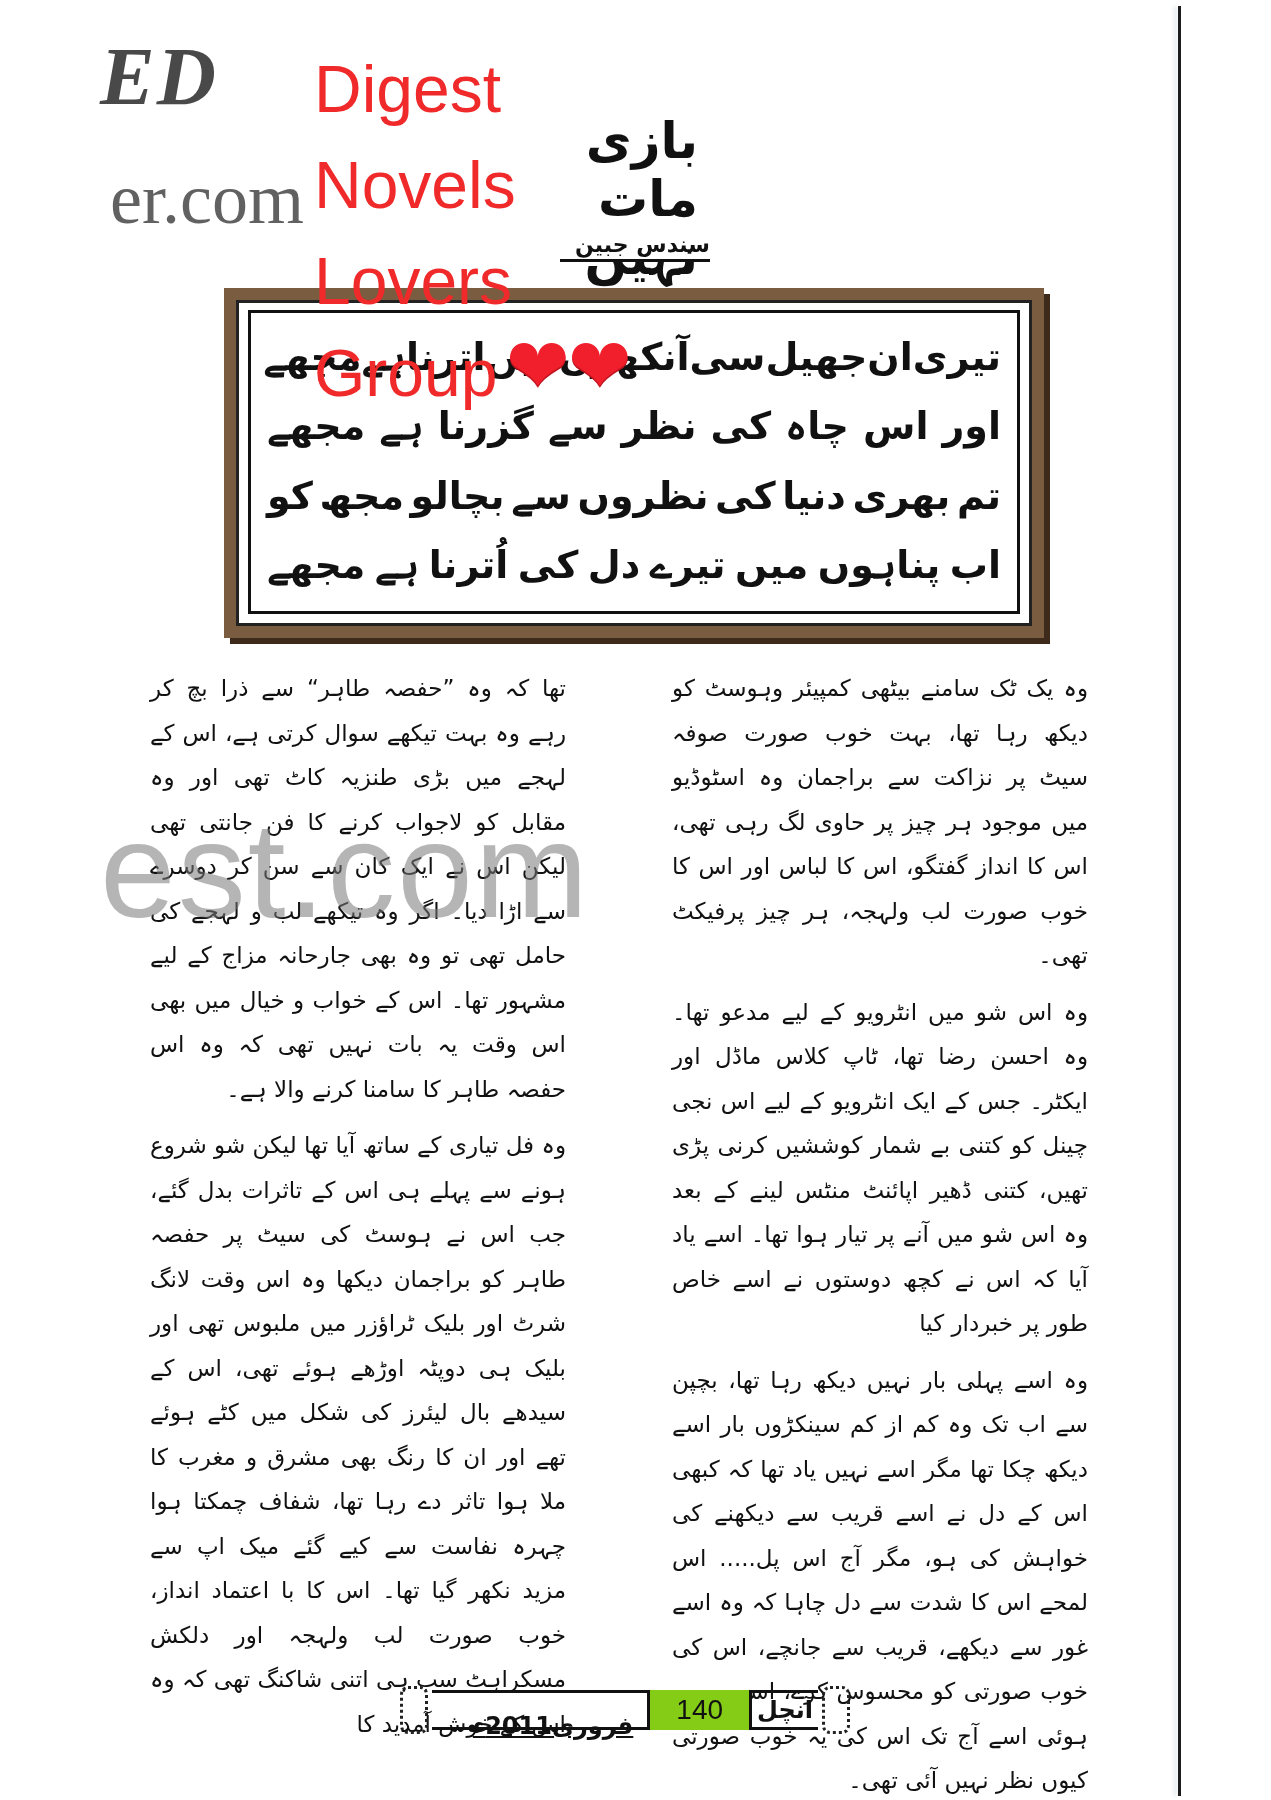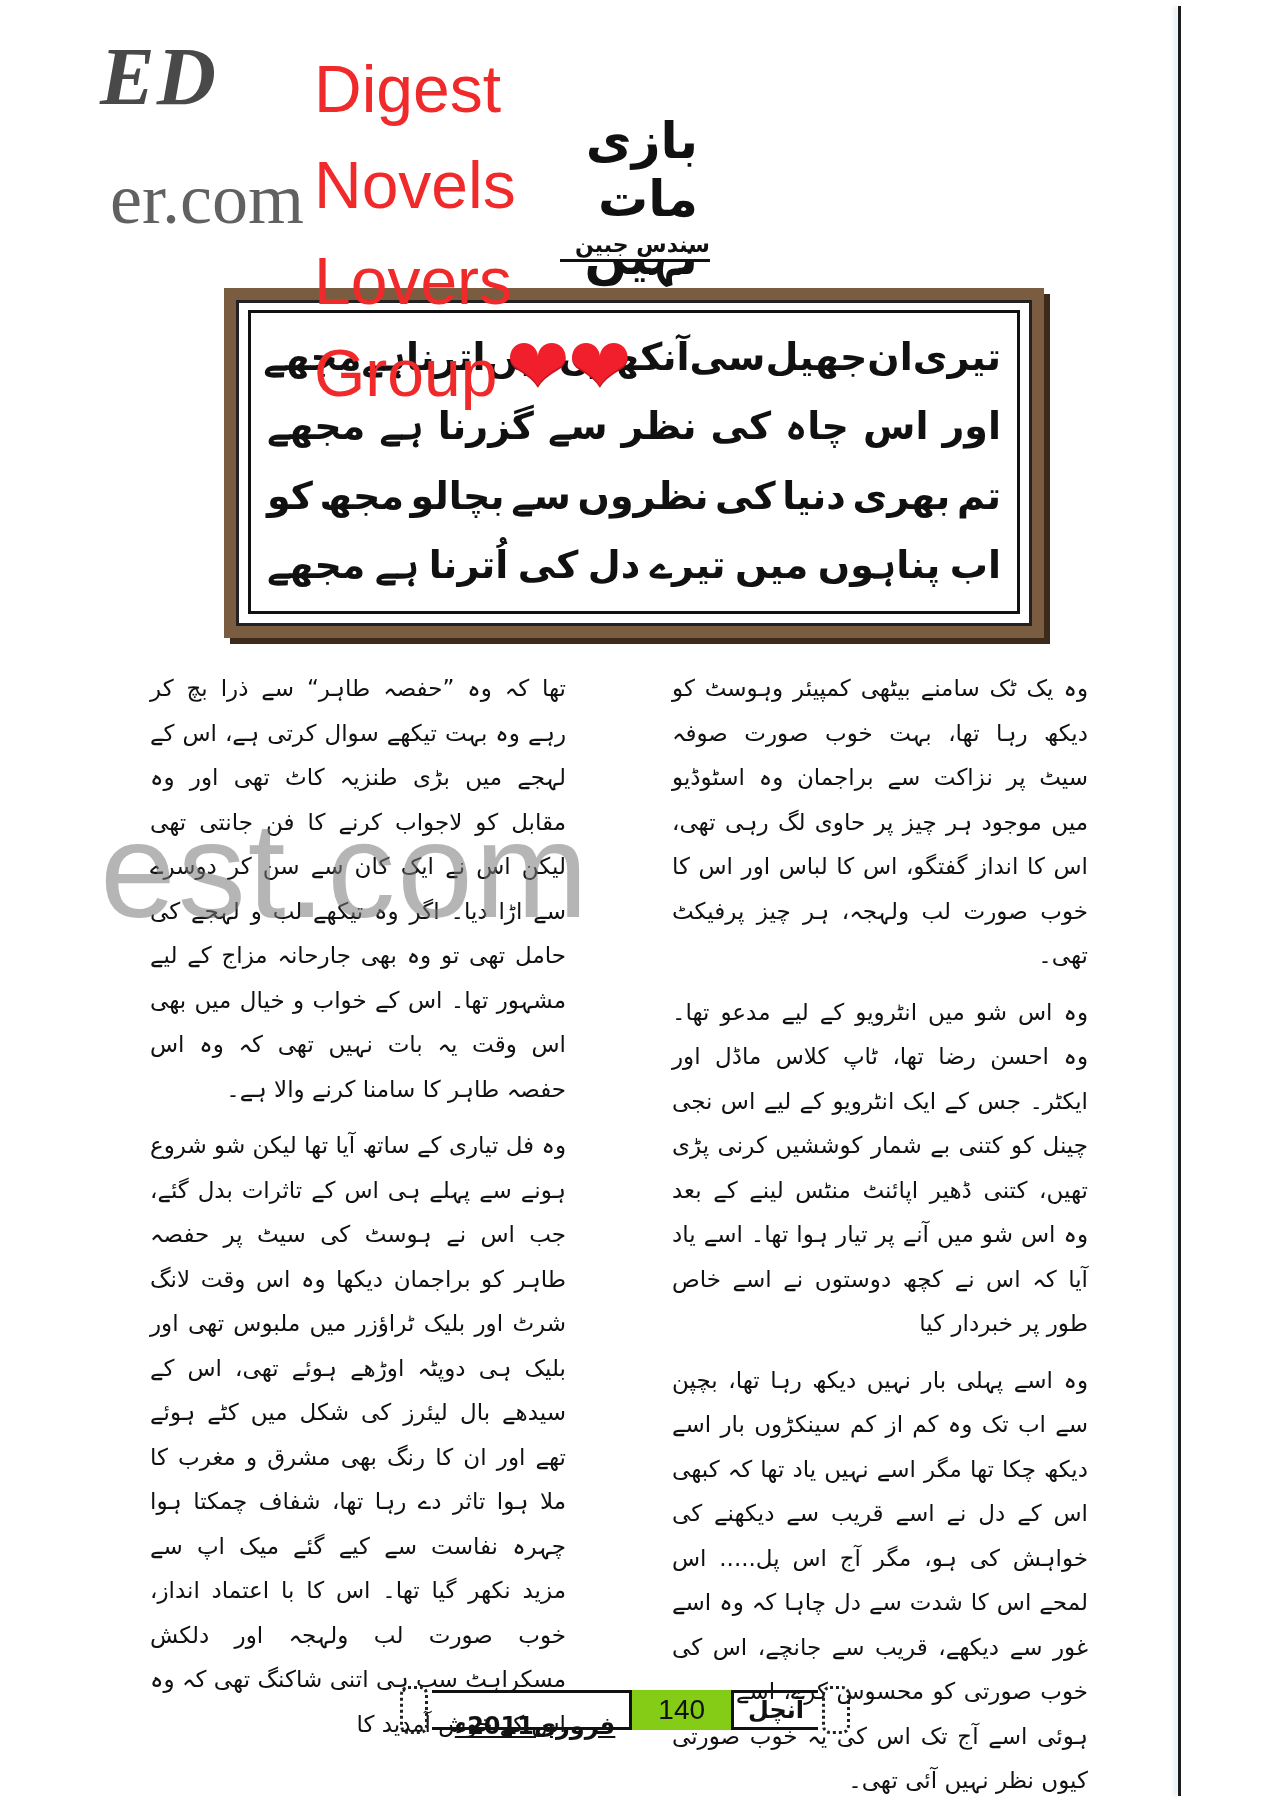--- a/index.html
+++ b/index.html
@@ -63,21 +63,21 @@
     position: absolute; left: 400px; top: 1687px; width: 450px; height: 46px;
     display: flex; align-items: center;
   }
   .footer-orn-left, .footer-orn-right {
     width: 22px; height: 42px; border: 3px dotted #222; border-radius: 8px;
   }
   .footer-bar {
     flex: 1; height: 34px; border-top: 3px solid #111; border-bottom: 3px solid #111;
     display: flex; align-items: center; direction: rtl; margin: 0 4px;
   }
-  .footer-mag { font-size: 24px; font-weight: bold; padding: 0 14px; }
+  .footer-mag { font-size: 24px; font-weight: bold; padding: 0 5px; }
   .footer-page {
     font-family: "Liberation Sans", sans-serif; font-size: 28px;
     border-left: 3px solid #111; border-right: 3px solid #111;
     padding: 0 26px; height: 40px; line-height: 40px; background: #84cc16;
   }
   .footer-date {
     font-size: 24px; font-weight: bold; padding: 0 14px; text-decoration: underline; margin-top: 31px;
   }
   
   .overlay-red {

